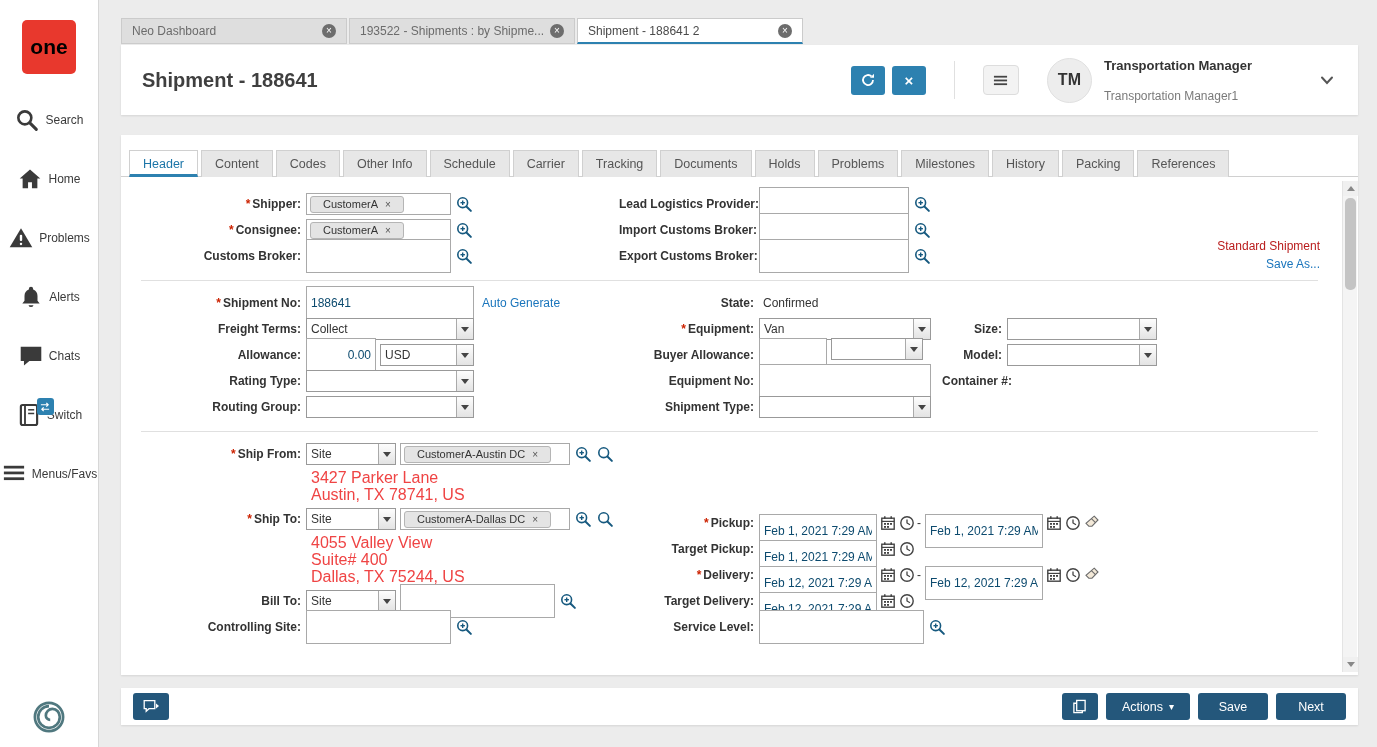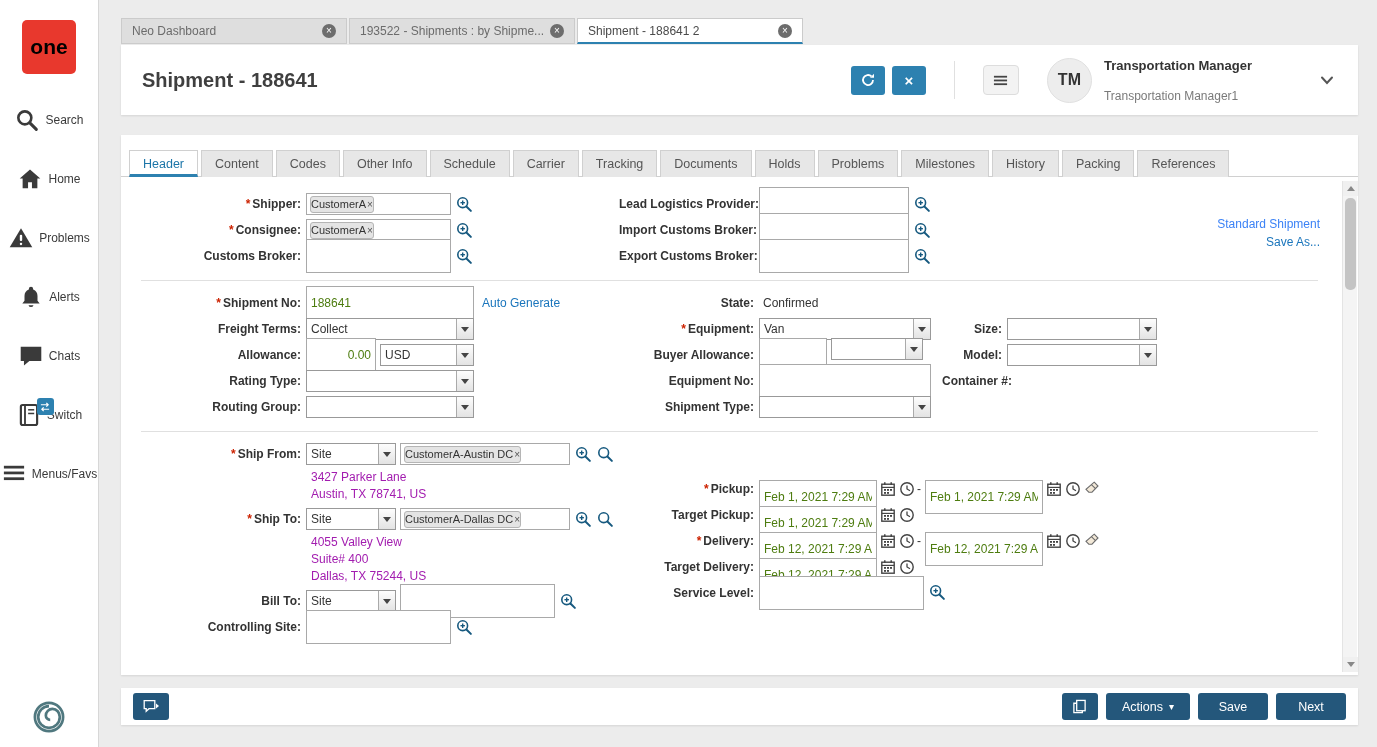--- a/index.html
+++ b/index.html
@@ -59,57 +59,57 @@
   
   .content-card { position:absolute; left:21px; top:135px; width:1237px; height:540px; background:#fff;
                   box-shadow:0 1px 2px rgba(0,0,0,.10); }
   .form-tabs { display:flex; padding:7px 8px 0 8px; border-bottom:1px solid #d0d0d0; }
   .ftab { padding:6px 13px 5px; font-size:12.5px; color:#555; background:#e7e7e7;
           border:1px solid #d0d0d0; border-bottom:none; margin-right:3px; margin-bottom:-1px; cursor:pointer;
           white-space:nowrap;margin-top:8px; }
   .ftab.active { background:#fff; color:#1b75a8; border-bottom:3px solid #2d81b0; padding-bottom:3px; }
 
   .form-area { padding:16px 30px 10px 10px; font-size:12px; position:relative; }
-  .sec { display:flex; align-items:center; }
+  .sec { display:flex; align-items:flex-end; }
   .colL { width:488px; flex:0 0 auto; }
   .colR { flex:1 1 auto; }
   .meta { width:190px; flex:0 0 auto; text-align:right; padding-right:8px; padding-top:2px; }
-  .meta-type { font-size:12px; color:#3b82f6; }
+  .meta-type { font-size:12px; color:#b91c1c; }
   .meta-link { font-size:12px; color:#1a75bc; margin-top:4px; cursor:pointer; }
 
   .frow { display:flex; align-items:center; margin-bottom:4px; height:22px; }
   .lbl  { width:175px; flex:0 0 auto; text-align:right; font-weight:bold; padding-right:5px;
           white-space:nowrap; font-size:12px; color:#333; }
   .lblR { width:140px; flex:0 0 auto; text-align:right; font-weight:bold; padding-right:5px;
           white-space:nowrap; font-size:12px; color:#333; }
   .sublbl { width:76px; flex:0 0 auto; text-align:right; font-weight:bold; padding-right:5px;
             white-space:nowrap; font-size:12px; color:#333; }
   .req { color:#cc2200; margin-right:2px; }
 
   .inp { height:16px; border:1px solid #a9a9a9; background:#fff; font:12px "Liberation Sans",sans-serif;
-         padding:16px 4px; color:#4d7c0f; }
+         padding:16px 4px; color:#0c4a6e; }
   .taginp { border:1px solid #a9a9a9; background:#fff; height:22px; display:flex; align-items:center;
             padding:0 3px; }
   .chip { background:#e4e4e4; border:1px solid #b5b5b5; border-radius:3px; font-size:11px;
-          padding:0 0; display:flex; gap:1px; align-items:center; height:17px; white-space:nowrap; }
+          padding:0 12px; display:flex; gap:7px; align-items:center; height:17px; white-space:nowrap; }
   .chip-x { color:#555; font-size:10px; cursor:pointer; }
 
   .sel { border:1px solid #999; background:#fff; height:22px; display:flex; align-items:stretch; flex:0 0 auto; }
   .sel-text { flex:1; padding:3px 4px 0; font-size:12px; white-space:nowrap; overflow:hidden; }
   .sel-btn { width:17px; background:linear-gradient(#fdfdfd,#e3e3e3); border-left:1px solid #aaa;
              display:flex; align-items:center; justify-content:center; cursor:pointer; }
   .sel-btn i { border:4px solid transparent; border-top:5px solid #444; margin-top:5px; }
 
   .icn { width:17px; height:17px; margin-left:5px; color:#16597f; cursor:pointer; flex:0 0 auto; }
   .icn svg { width:17px; height:17px; }
   .icn.gray { color:#444; margin-left:3px; width:16px; height:16px; }
   .icn.gray svg { width:16px; height:16px; }
   .icn.big { width:18px; height:18px; }
 
-  .addr { margin-left:180px; font-size:12px; color:#a21caf; line-height:17px; margin-bottom:5px; }
+  .addr { margin-left:180px; font-size:16px; color:#ef4444; line-height:17px; margin-bottom:5px; }
   .divider { border-top:1px solid #e0e0e0; margin:9px 10px 11px 10px; }
 
   .link { color:#1a75bc; font-size:12px; cursor:pointer; white-space:nowrap; }
   .static-val { font-size:12px; color:#333; padding-left:4px; }
   .dash { margin:0 4px 0 2px; color:#333; }
   .w145{width:145px;} .w150{width:150px;} .w155{width:155px;} .w165{width:165px;} .w168{width:168px;}
   .w170{width:170px;} .w172{width:172px;} .w70{width:70px; text-align:right;} .w68{width:68px;}
   .w90{width:90px;} .w94{width:94px;} .w92{width:92px;} .w118{width:118px;margin-top:16px;}
   .grp { display:flex; width:172px; flex:0 0 auto; gap:4px; }
   .mr4 { margin-right:4px; }

